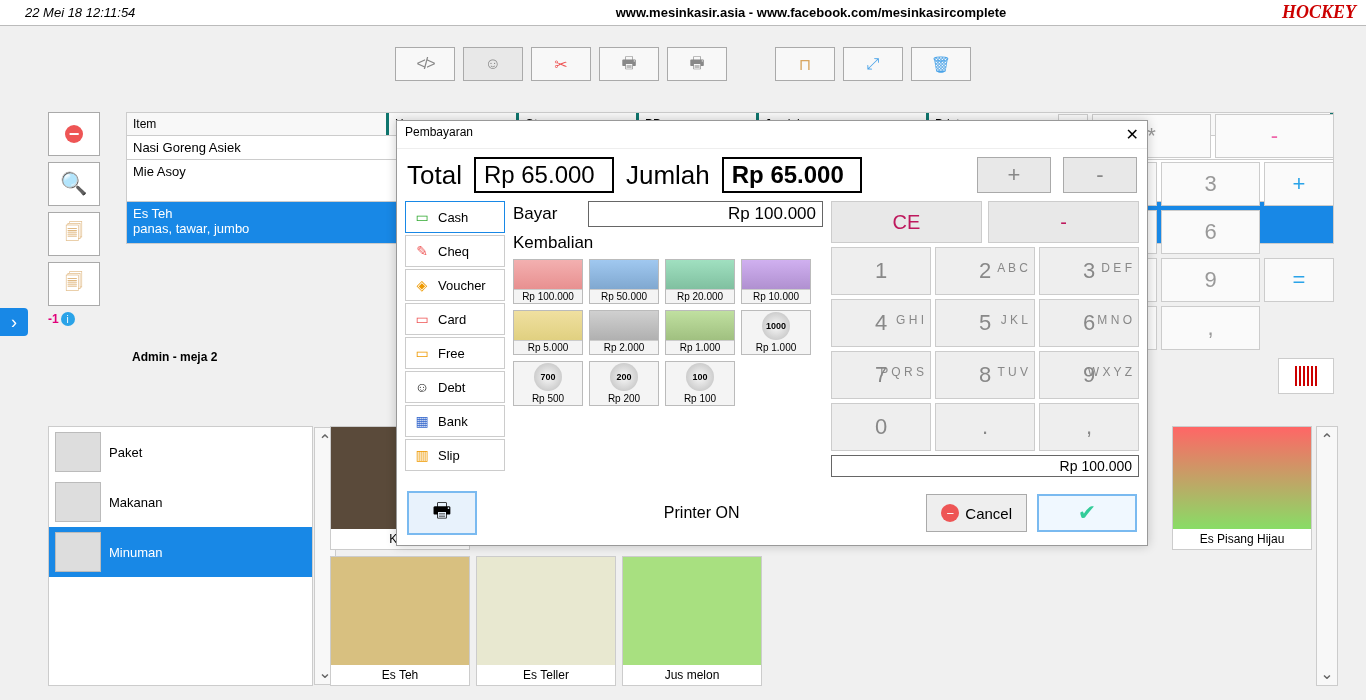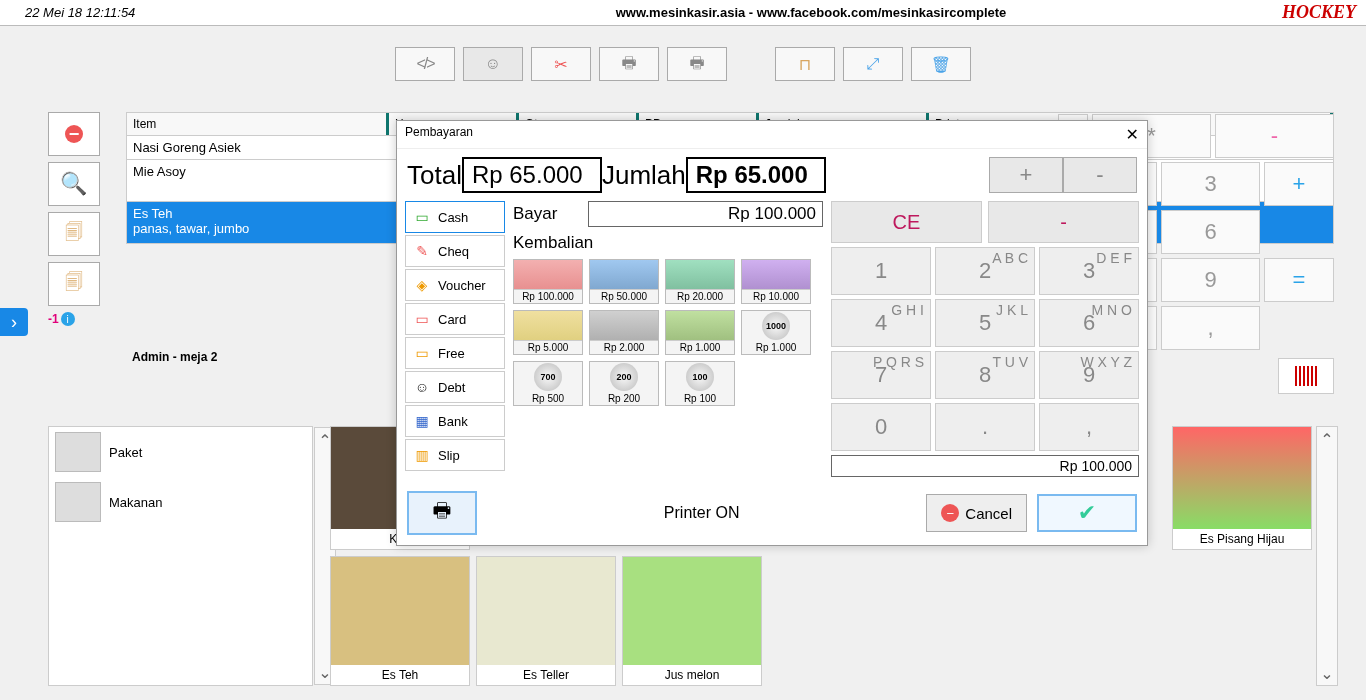--- a/index.html
+++ b/index.html
@@ -55,21 +55,21 @@
   .ptile .plbl{ font-size:12px; padding:3px;}
   .ptile.tall .pimg{height:108px;}
   .pscroll{ position:absolute; right:-24px; top:0; width:22px; height:100%; border:1px solid #ccc; background:#f8f8f8;}
   .pscroll .arr{height:24px;display:flex;align-items:center;justify-content:center;color:#666;}
 
   
   .modal { position:absolute; left:396px; top:120px; width:752px; background:#fff; border:1px solid #999; box-shadow:0 0 10px rgba(0,0,0,.2); z-index:100;}
   .modal-title{ font-size:12px; padding:4px 8px; background:#fff; display:flex; border-bottom:1px solid #eee;}
   .modal-title .x{ margin-left:auto; font-size:16px; cursor:pointer;}
 
-  .modal-top{ display:flex; align-items:center; padding:8px 10px; }
+  .modal-top{ display:flex; align-items:center; padding:8px 10px; gap:12px;}
   .lbl-total{ font-size:26px;}
   .val-box{ border:2px solid #000; padding:2px 8px; font-size:24px; min-width:140px;}
   .pm-btn{ width:74px; height:36px; border:1px solid #aaa; background:#e8e8e8; font-size:22px; display:flex;align-items:center;justify-content:center;color:#888;}
 
   .modal-body{ display:flex; padding:0 8px 8px 8px; gap:8px;}
   .paycol{ width:100px;}
   .paytab{ height:32px; border:1px solid #ccc; margin-bottom:2px; display:flex; align-items:center; gap:6px; padding:0 6px; font-size:13px; background:#fff;}
   .paytab.sel{ border:1px solid #1888e6;}
   .paytab .ic{ width:20px; text-align:center; font-size:14px;}
 
@@ -83,21 +83,21 @@
   .denom .bill{ height:30px; background:linear-gradient(90deg,#f3d6b0,#e8cfa0); border-bottom:1px solid #ccc;}
   .denom .coin{ height:30px; display:flex;align-items:center;justify-content:center;}
   .denom .coin span{ width:28px;height:28px;border-radius:50%;background:radial-gradient(#f8f8f8,#bbb); display:flex;align-items:center;justify-content:center;font-size:9px;font-weight:bold;}
   .denom .dl{ font-size:10px; padding:1px;}
 
   .numcol{ flex:1;}
   .numtop{ display:flex; gap:6px; margin-bottom:4px;}
   .numtop .nb{ flex:1; height:42px; border:1px solid #ccc; background:#e8e8e8; display:flex;align-items:center;justify-content:center;font-size:20px;color:#be185d;}
   .numgrid{ display:grid; grid-template-columns:repeat(3,1fr); gap:4px;}
   .numgrid .nk{ height:48px; border:1px solid #ccc; background:#eee; display:flex;align-items:center;justify-content:center; font-size:22px;color:#888; position:relative;}
-  .numgrid .nk .sub{ position:absolute; right:6px; top:6px; font-size:14px; line-height:8px;}
+  .numgrid .nk .sub{ position:absolute; right:6px; top:16px; font-size:12px; line-height:8px;}
   .numdisp{ border:1px solid #666; text-align:right; padding:2px 6px; margin-top:4px; font-size:14px;}
 
   .modal-foot{ display:flex; align-items:center; padding:6px 10px 10px 10px; gap:10px;}
   .printer-btn{ width:70px; height:44px; border:2px solid #7abaf0; background:#e8f2fc; display:flex;align-items:center;justify-content:center;font-size:20px;}
   .printer-lbl{ flex:1; text-align:center; font-size:16px;}
   .cancel-btn{ height:38px; padding:0 14px; border:1px solid #aaa; background:#eee; display:flex;align-items:center;gap:6px;font-size:15px;}
   .cancel-btn .ci{ width:18px;height:18px;border-radius:50%;background:#e55;display:flex;align-items:center;justify-content:center;color:#fff;font-size:13px;}
   .ok-btn{ width:100px; height:38px; border:2px solid #7abaf0; background:#f0f8ff; display:flex;align-items:center;justify-content:center;color:#3c9;font-size:22px;}
 
   
@@ -205,20 +205,24 @@
 
 <div class="cat-panel">
   <div class="cat-item">
       <div class="cat-thumb"></div>
       <span>Paket</span>
     </div>
   <div class="cat-item">
       <div class="cat-thumb"></div>
       <span>Makanan</span>
     </div>
+  <div class="cat-item sel">
+      <div class="cat-thumb"></div>
+      <span>Minuman</span>
+    </div>
   <div class="cat-scroll">
     <div class="arr">⌃</div>
     <div class="arr" style="position:absolute;bottom:0;width:100%;">⌄</div>
   </div>
 </div>
 
 <div class="prod-grid">
   <div class="prow">
     <div class="ptile">
         <div class="pimg" style="background:#5a4a3a;"></div>

